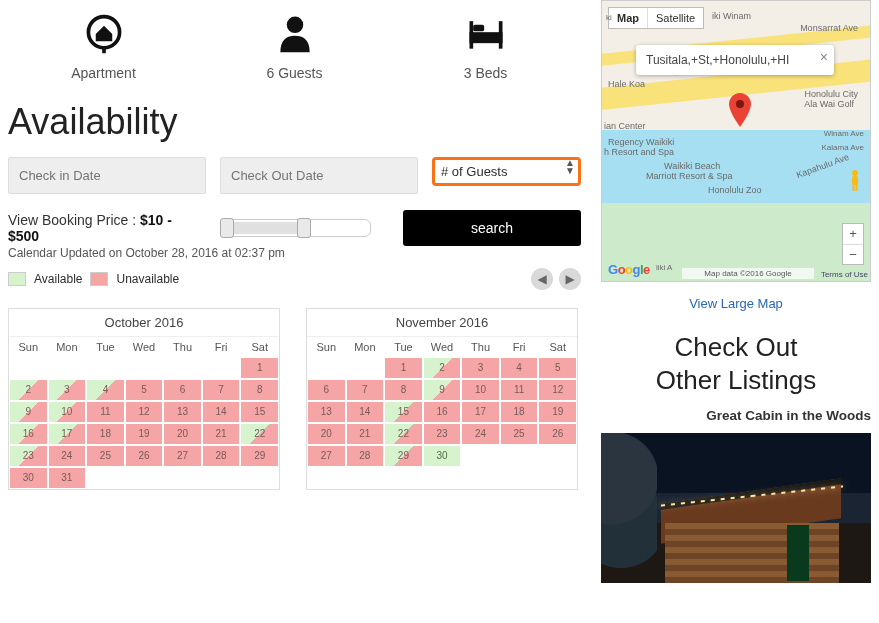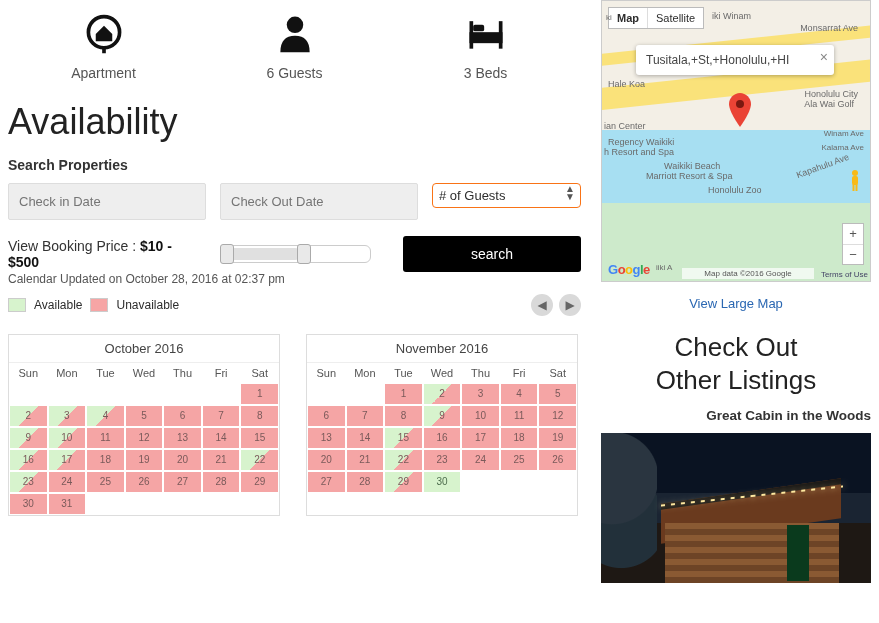--- a/index.html
+++ b/index.html
@@ -61,21 +61,21 @@
     font-size: 13px;
     color: #888;
     border-radius: 2px;
   }
   .guest-sel-wrap {
     flex: 1;
     position: relative;
   }
   .guest-sel {
     width: 100%;
-    border: 1px solid #f97316;
+    border: 3px solid #f97316;
     padding: 4px 6px;
     font-size: 13px;
     border-radius: 4px;
     background: #fff;
   }
   .sel-arrows {
     position: absolute; right: 6px; top: 2px;
     font-size: 10px; line-height: 8px; color: #555;
     pointer-events: none;
   }
@@ -417,21 +417,20 @@
           <rect x="38" y="10" width="4" height="30" fill="#111"></rect>
           <rect x="6" y="22" width="36" height="12" fill="#111"></rect>
           <rect x="10" y="14" width="12" height="7" rx="2" fill="#111"></rect>
         </svg>
         <div class="label">3 Beds</div>
       </div>
     </div>
 
     <h1 class="avail">Availability</h1>
 
-    <div class="search-label">Search Properties</div>
 
     <div class="search-row1">
       <input class="date-inp" placeholder="Check in Date" style="">
       <input class="date-inp" placeholder="Check Out Date" style="">
       <div class="guest-sel-wrap">
         <div class="guest-sel"># of Guests</div>
         <div class="sel-arrows">▲<br>▼</div>
       </div>
     </div>
 

